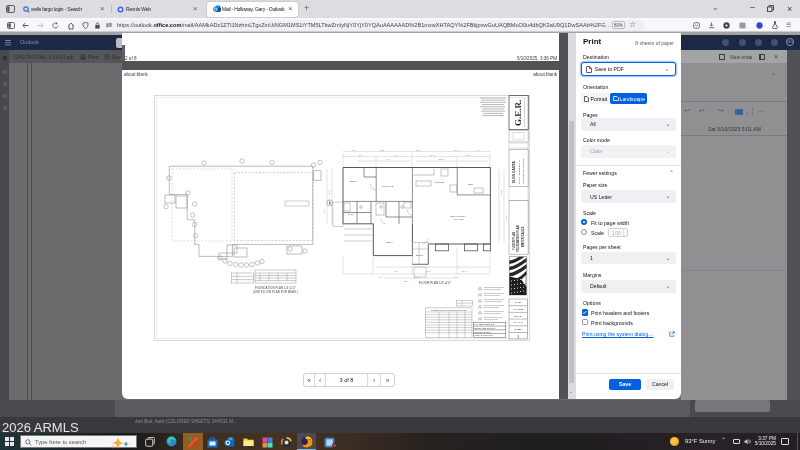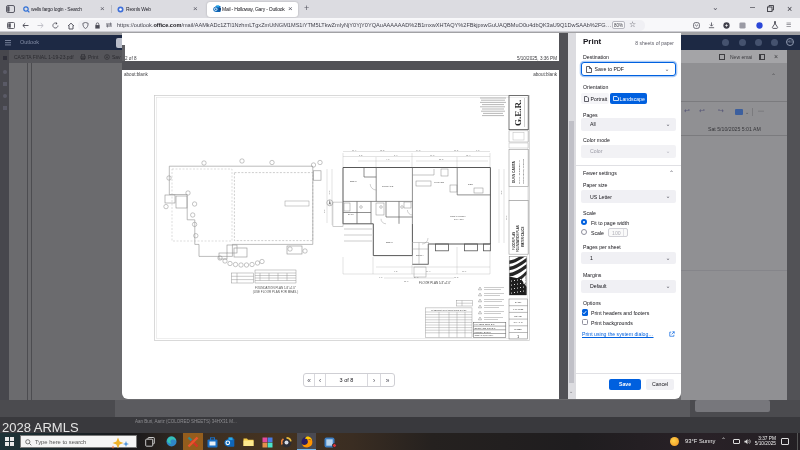--- a/index.html
+++ b/index.html
@@ -708,13 +708,13 @@
   <div class="abs" style="left:733px;top:5.5px;width:7px;height:5.5px;border:1px solid #ddd;border-radius:1px;"></div>
   <svg class="abs" style="left:744px;top:5px;" width="7" height="7" viewBox="0 0 8 8">
       <path d="M0.5,3 H2 L4,1 V7 L2,5 H0.5 Z" fill="#ddd"></path>
       <path d="M5.2,2.5 A2.2,2.2 0 0 1 5.2,5.5 M6.2,1.5 A3.4,3.4 0 0 1 6.2,6.5" stroke="#ddd" stroke-width="0.7" fill="none"></path>
     </svg>
   <div class="abs" style="left:752px;top:2.8px;font-size:4.8px;line-height:5.6px;color:#eee;text-align:right;width:24px;white-space:nowrap;">3:37 PM<br>5/10/2025</div>
   <div class="abs" style="left:781px;top:4.5px;width:8px;height:7px;border:1px solid #ddd;border-radius:1px;"></div>
   <div class="abs" style="left:797px;top:0;width:1px;height:17px;background:#555;"></div>
 </div>
 
-<div class="abs" style="left:2px;top:420px;font-size:13px;color:#e4e4e4;">2028 ARMLS</div>
+<div class="abs" style="left:2px;top:420px;font-size:13px;color:#e4e4e4;">2026 ARMLS</div>
 
 </body></html>

